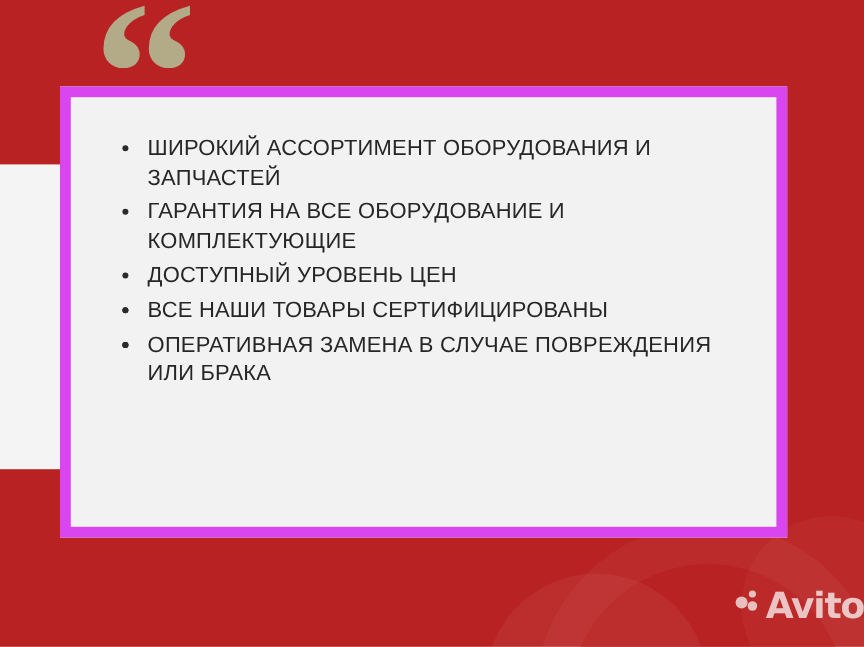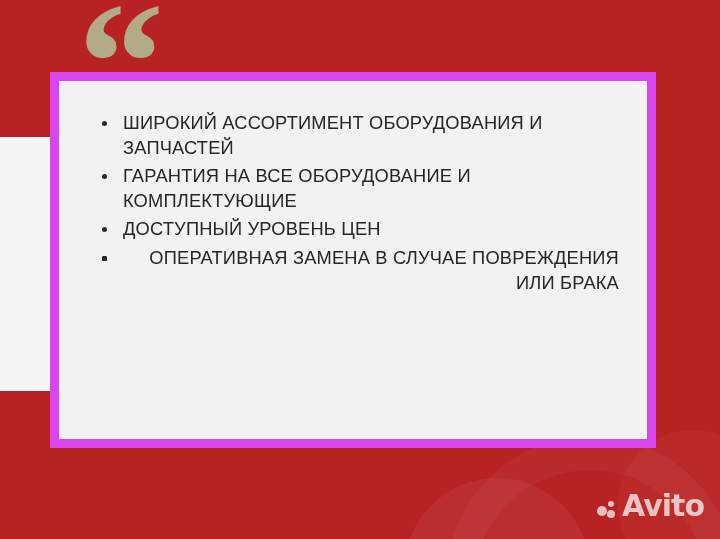--- a/index.html
+++ b/index.html
@@ -117,38 +117,38 @@
     position: relative;
     padding-left: 26px;
     margin: 0 0 4px 0;
     font-size: 18.3px;
     line-height: 1.345;
     color: #262626;
     letter-spacing: 0.18px;
     text-transform: uppercase;
     max-width: 520px;
   }
-  .adv-item:last-child { margin-bottom: 0; text-align: right; }
+  .adv-item:last-child { margin-bottom: 0; }
   .adv-item .bullet {
     position: absolute;
     left: 5px;
     top: 10px;
     width: 5px;
     height: 5px;
     border-radius: 50%;
     background: #2b2b2b;
   }
 
   
   .avito {
     position: absolute;
-    right: 16px;
+    right: 0;
     bottom: 18px;
     display: flex;
-    align-items: flex-end;
+    align-items: flex-start;
     gap: 5px;
     opacity: 0.80;
   }
   .avito-dots {
     position: relative;
     width: 20px;
     height: 21px;
     flex: 0 0 auto;
   }
   .avito-dots i {
@@ -203,20 +203,21 @@
           <span class="bullet"></span>
           <span>ДОСТУПНЫЙ УРОВЕНЬ ЦЕН</span>
         </li>
 
         <li class="adv-item">
           <span class="bullet"></span>
         </li>
 
         <li class="adv-item">
           <span class="bullet"></span>
+          <span>ВСЕ НАШИ ТОВАРЫ СЕРТИФИЦИРОВАНЫ</span>
         </li>
 
         <li class="adv-item">
           <span class="bullet"></span>
         </li>
 
         <li class="adv-item">
           <span class="bullet"></span>
         </li>
 

